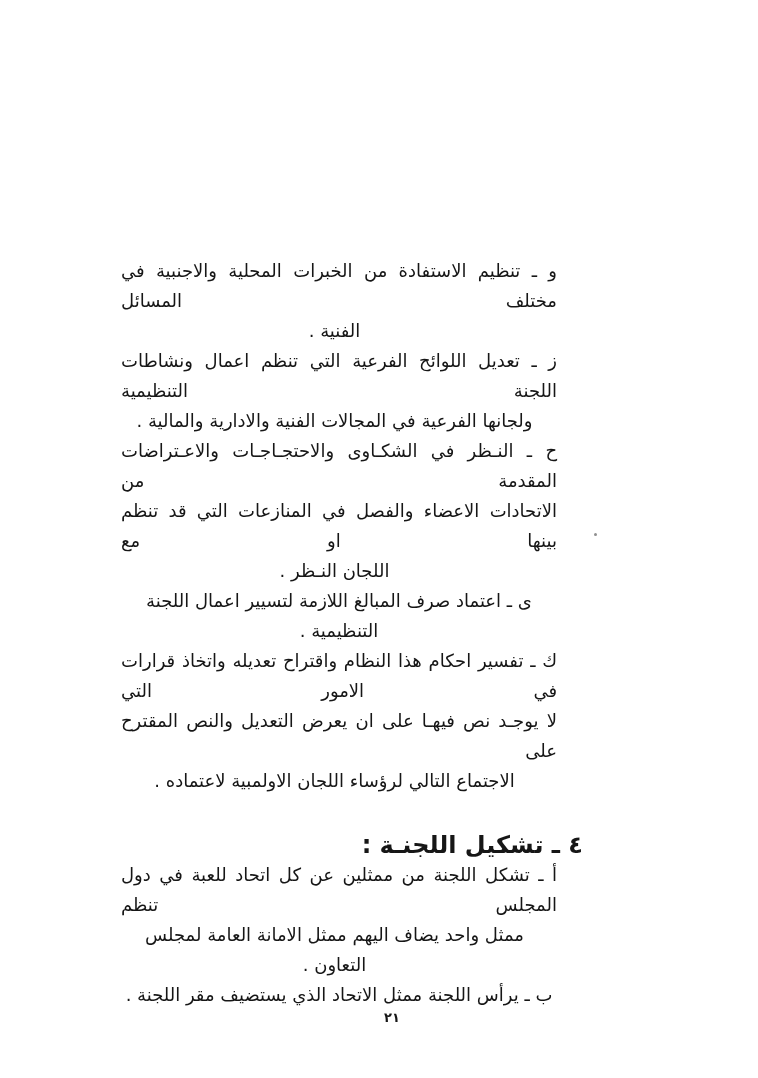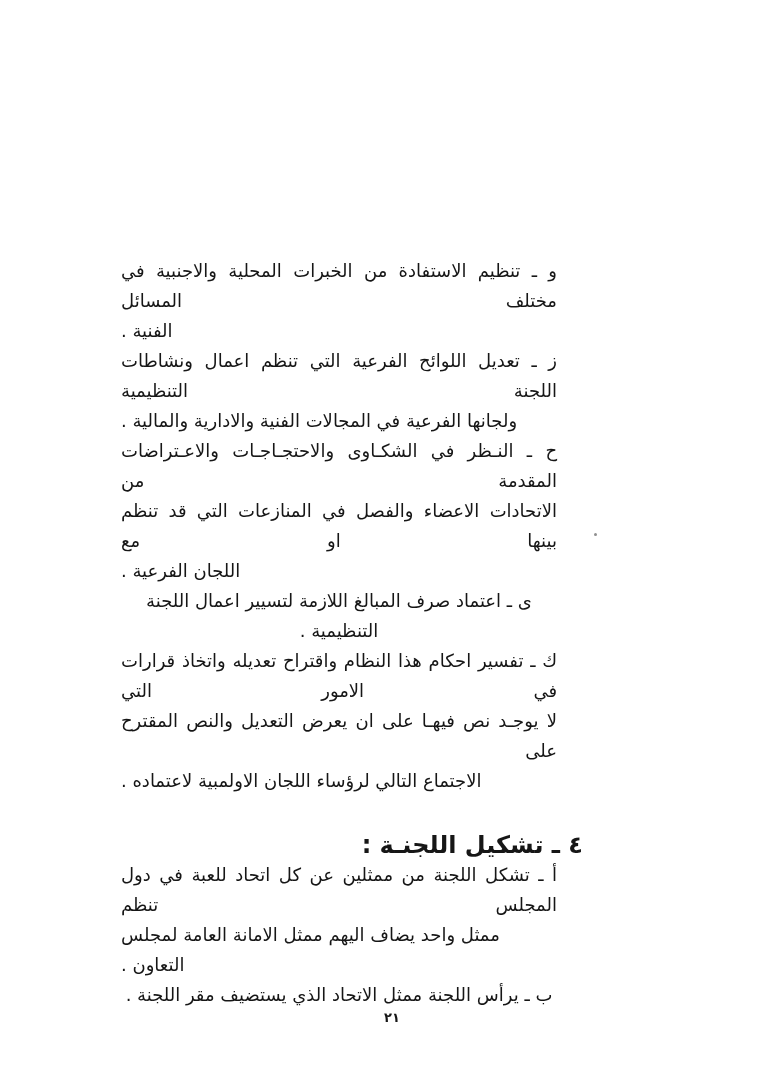--- a/index.html
+++ b/index.html
@@ -29,21 +29,21 @@
   .list {
     margin: 0 26px 0 0; 
   }
   .list-item { margin: 0; }
   .ln { white-space: normal; }
   .ln.full {
     text-align: justify;
     text-align-last: justify;
   }
   .ln.cont {
-    text-align: left;
+    text-align: center;
     padding-right: 9px;
   }
   .ln.single {
     text-align: center;
   }
   .heading {
     margin: 34px 0 0 0;
     font-size: 24px;
     line-height: 30px;
     font-weight: bold;
@@ -77,21 +77,21 @@
           <div class="ln full">و ـ تنظيم الاستفادة من الخبرات المحلية والاجنبية في مختلف المسائل</div>
           <div class="ln cont">الفنية .</div>
         </div>
         <div class="list-item">
           <div class="ln full">ز ـ تعديل اللوائح الفرعية التي تنظم اعمال ونشاطات اللجنة التنظيمية</div>
           <div class="ln cont">ولجانها الفرعية في المجالات الفنية والادارية والمالية .</div>
         </div>
         <div class="list-item">
           <div class="ln full">ح ـ النـظر في الشكـاوى والاحتجـاجـات والاعـتراضات المقدمة من</div>
           <div class="ln full">الاتحادات الاعضاء والفصل في المنازعات التي قد تنظم بينها او مع</div>
-          <div class="ln cont">اللجان الفرعية .</div>
+          <div class="ln cont">اللجان النـظر .</div>
         </div>
         <div class="list-item">
           <div class="ln single">ى ـ اعتماد صرف المبالغ اللازمة لتسيير اعمال اللجنة التنظيمية .</div>
         </div>
         <div class="list-item">
           <div class="ln full">ك ـ تفسير احكام هذا النظام واقتراح تعديله واتخاذ قرارات في الامور التي</div>
           <div class="ln full">لا يوجـد نص فيهـا على ان يعرض التعديل والنص المقترح على</div>
           <div class="ln cont">الاجتماع التالي لرؤساء اللجان الاولمبية لاعتماده .</div>
         </div>
       </div>

